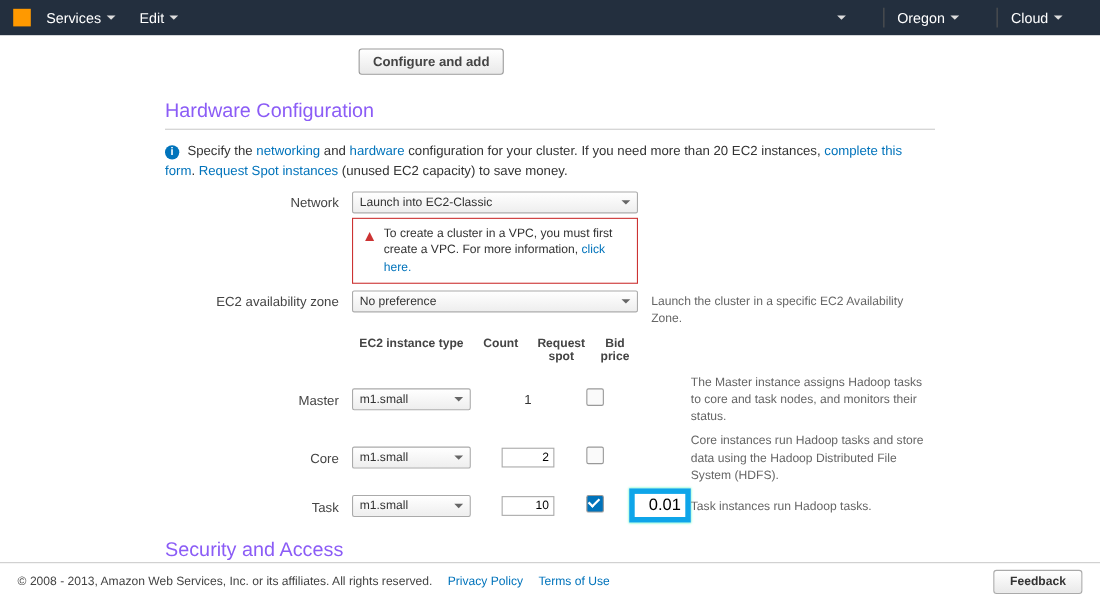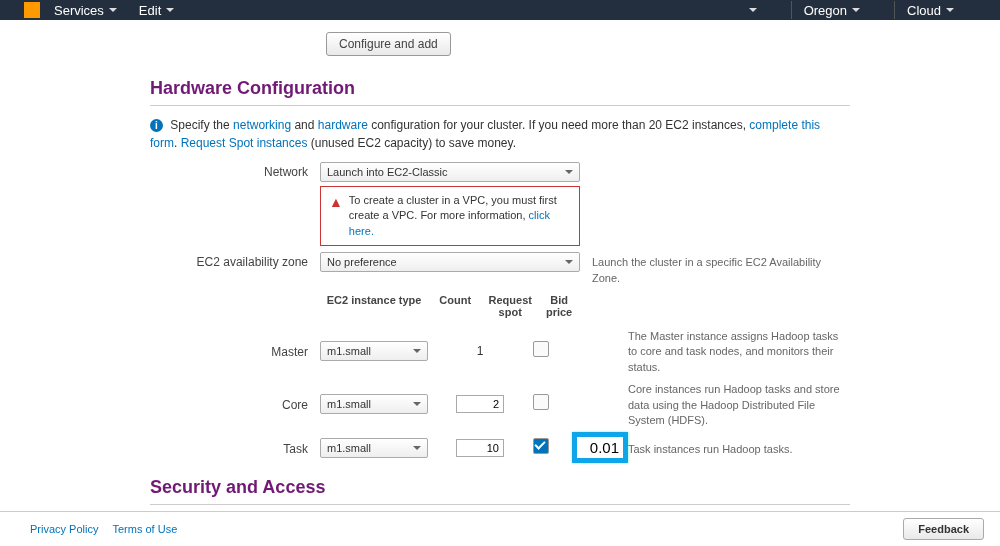--- a/index.html
+++ b/index.html
@@ -1,26 +1,26 @@
 <!DOCTYPE html>
 <html><head>
 <meta charset="utf-8">
 <style>
   html,body{margin:0;padding:0;font-family:Arial,Helvetica,sans-serif;font-size:12px;color:#333;background:#fff}
   a{color:#0073bb;text-decoration:none;cursor:pointer}
-  .topbar{height:20px;background:#232f3e;color:#fff;display:flex;align-items:center;padding:0 24px;font-size:13px}
+  .topbar{height:32px;background:#232f3e;color:#fff;display:flex;align-items:center;padding:0 12px;font-size:13px}
   .topbar .cube{width:16px;height:16px;background:#f90;margin-right:14px}
   .topbar .menu{margin-right:22px;cursor:pointer;display:flex;align-items:center}
   .topbar .spacer{flex:1}
   .caret{display:inline-block;margin-left:5px;border-left:4px solid transparent;border-right:4px solid transparent;border-top:4px solid #aaa}
   .caret.white{border-top-color:#ddd}
   .topbar .sep{width:1px;height:18px;background:#555;margin:0 12px}
   .content{width:700px;margin:0 auto;padding:12px 0 20px 0}
-  .btn-config{display:inline-block;border:1px solid #999;background:linear-gradient(#fff,#e9e9e9);padding:4px 12px;border-radius:3px;font-weight:normal;color:#444;margin-bottom:8px;margin-left:176px}
-  h2{font-size:18px;font-weight:bold;color:#701a75;margin:14px 0 6px 0}
+  .btn-config{display:inline-block;border:1px solid #999;background:linear-gradient(#fff,#e9e9e9);padding:4px 12px;border-radius:3px;font-weight:bold;color:#444;margin-bottom:8px;margin-left:176px}
+  h2{font-size:18px;font-weight:normal;color:#8b5cf6;margin:14px 0 6px 0}
   hr{border:none;border-top:1px solid #ccc;margin:0 0 10px 0}
   .info-icon{display:inline-block;width:13px;height:13px;border-radius:50%;background:#0073bb;color:#fff;text-align:center;line-height:13px;font-size:10px;font-weight:bold;margin-right:4px}
   .row{display:flex;margin-bottom:6px;align-items:flex-start}
   .label-col{width:158px;text-align:right;padding-right:12px;padding-top:3px;font-weight:normal;color:#444}
   .ctrl-col{width:260px}
   .help-col{flex:1;font-size:11px;color:#666;padding-left:12px;padding-top:3px;line-height:1.4}
   .dropdown{border:1px solid #aaa;border-radius:2px;background:linear-gradient(#fff,#eee);padding:3px 20px 3px 6px;font-size:11px;position:relative;cursor:pointer;width:100%;box-sizing:border-box}
   .dropdown:after{content:"";position:absolute;right:6px;top:50%;margin-top:-2px;border-left:4px solid transparent;border-right:4px solid transparent;border-top:4px solid #666}
   .dropdown.small{width:108px}
   .error-box{border:1px solid #c33;background:#fff;padding:6px 8px;margin-top:4px;display:flex;align-items:flex-start;font-size:11px;line-height:1.4}
@@ -164,16 +164,17 @@
 
 
 
 
 
 
 
 </div>
 
 <div class="footer">
+  <span>© 2008 - 2013, Amazon Web Services, Inc. or its affiliates. All rights reserved.</span>
   <a>Privacy Policy</a>
   <a>Terms of Use</a>
   <div class="feedback">Feedback</div>
 </div>
 
 </body></html>

